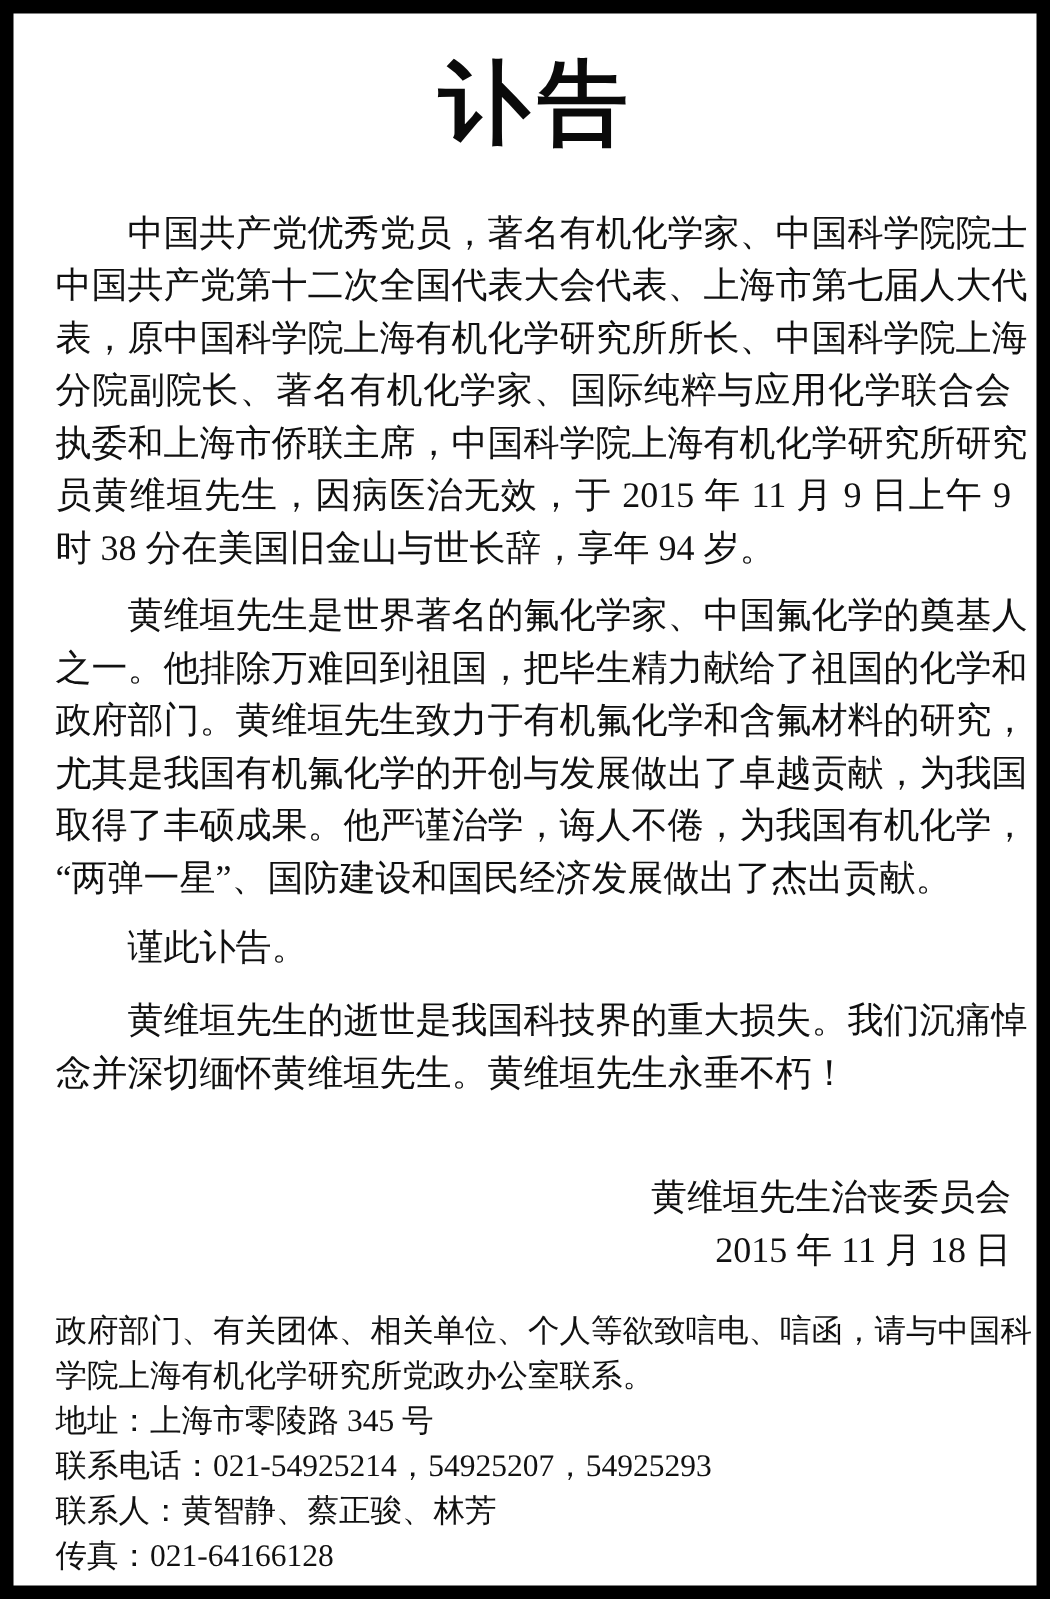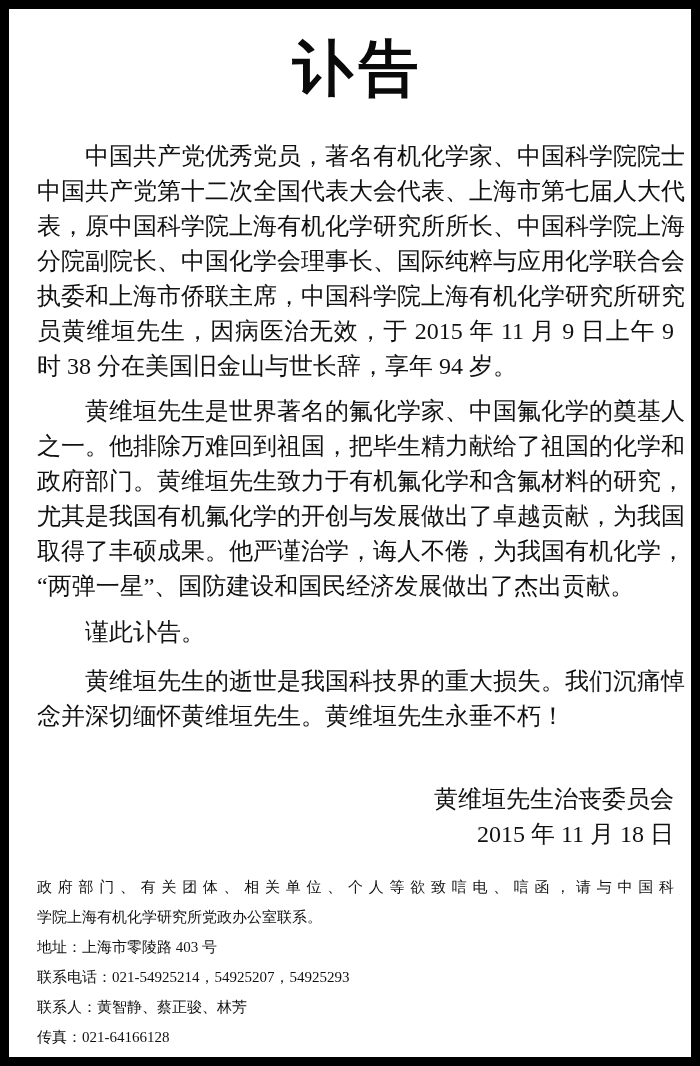--- a/index.html
+++ b/index.html
@@ -52,21 +52,21 @@
     text-indent: 48px;
   }
   .signature {
     margin-top: 48px;
     font-size: 24px;
     line-height: 35px;
     text-align: right;
   }
   .footer {
     margin-top: 20px;
-    font-size: 15px;
+    font-size: 21px;
     line-height: 30px;
   }
   .footer .para { margin: 0; }
   .footer .line {
     line-height: 30px;
     text-align: justify;
     text-align-last: justify;
     white-space: nowrap;
   }
   .footer .line.first { text-indent: 0; }
@@ -84,21 +84,21 @@
 
 <div class="page">
 
   <h1 class="doc-title">讣告</h1>
 
   <div class="body-text">
     <div class="para para-1">
         <div class="line first">中国共产党优秀党员，著名有机化学家、中国科学院院士，</div>
         <div class="line">中国共产党第十二次全国代表大会代表、上海市第七届人大代</div>
         <div class="line">表，原中国科学院上海有机化学研究所所长、中国科学院上海</div>
-        <div class="line">分院副院长、中国化学会理事长、国际纯粹与应用化学联合会</div>
+        <div class="line">分院副院长、著名有机化学家、国际纯粹与应用化学联合会</div>
         <div class="line">执委和上海市侨联主席，中国科学院上海有机化学研究所研究</div>
         <div class="line">员黄维垣先生，因病医治无效，于 2015 年 11 月 9 日上午 9</div>
         <div class="line last">时 38 分在美国旧金山与世长辞，享年 94 岁。</div>
       </div>
     <div class="para para-2">
         <div class="line first">黄维垣先生是世界著名的氟化学家、中国氟化学的奠基人</div>
         <div class="line">之一。他排除万难回到祖国，把毕生精力献给了祖国的化学和</div>
         <div class="line">政府部门。黄维垣先生致力于有机氟化学和含氟材料的研究，</div>
         <div class="line">尤其是我国有机氟化学的开创与发展做出了卓越贡献，为我国</div>
         <div class="line">取得了丰硕成果。他严谨治学，诲人不倦，为我国有机化学，</div>
@@ -116,19 +116,19 @@
   <div class="signature">
     <div>黄维垣先生治丧委员会</div>
     <div>2015 年 11 月 18 日</div>
   </div>
 
   <div class="footer">
     <div class="para">
         <div class="line first">政府部门、有关团体、相关单位、个人等欲致唁电、唁函，请与中国科</div>
         <div class="line last">学院上海有机化学研究所党政办公室联系。</div>
       </div>
-    <div class="footer-line">地址：上海市零陵路 403 号</div>
+    <div class="footer-line">地址：上海市零陵路 345 号</div>
     <div class="footer-line">联系电话：021-54925214，54925207，54925293</div>
     <div class="footer-line">联系人：黄智静、蔡正骏、林芳</div>
     <div class="footer-line">传真：021-64166128</div>
   </div>
 
 </div>
 
 </body></html>

